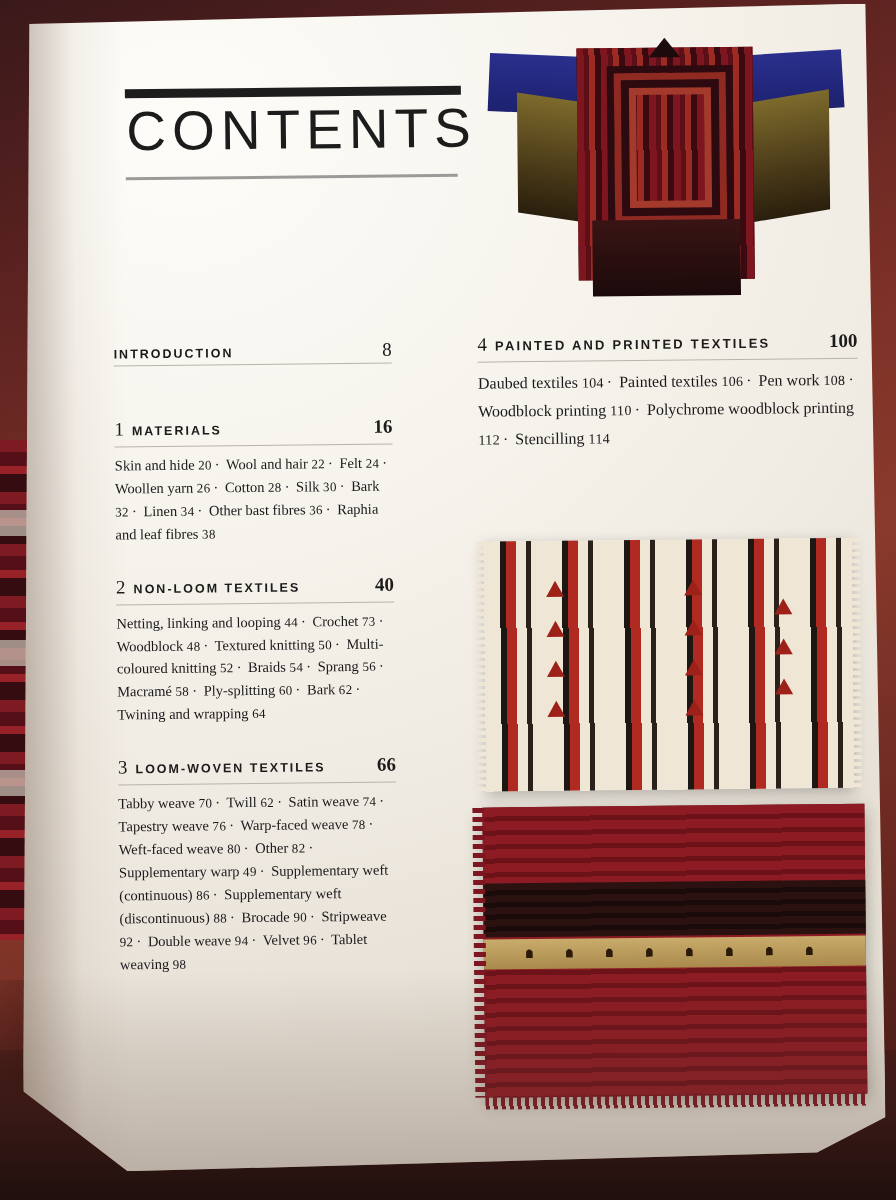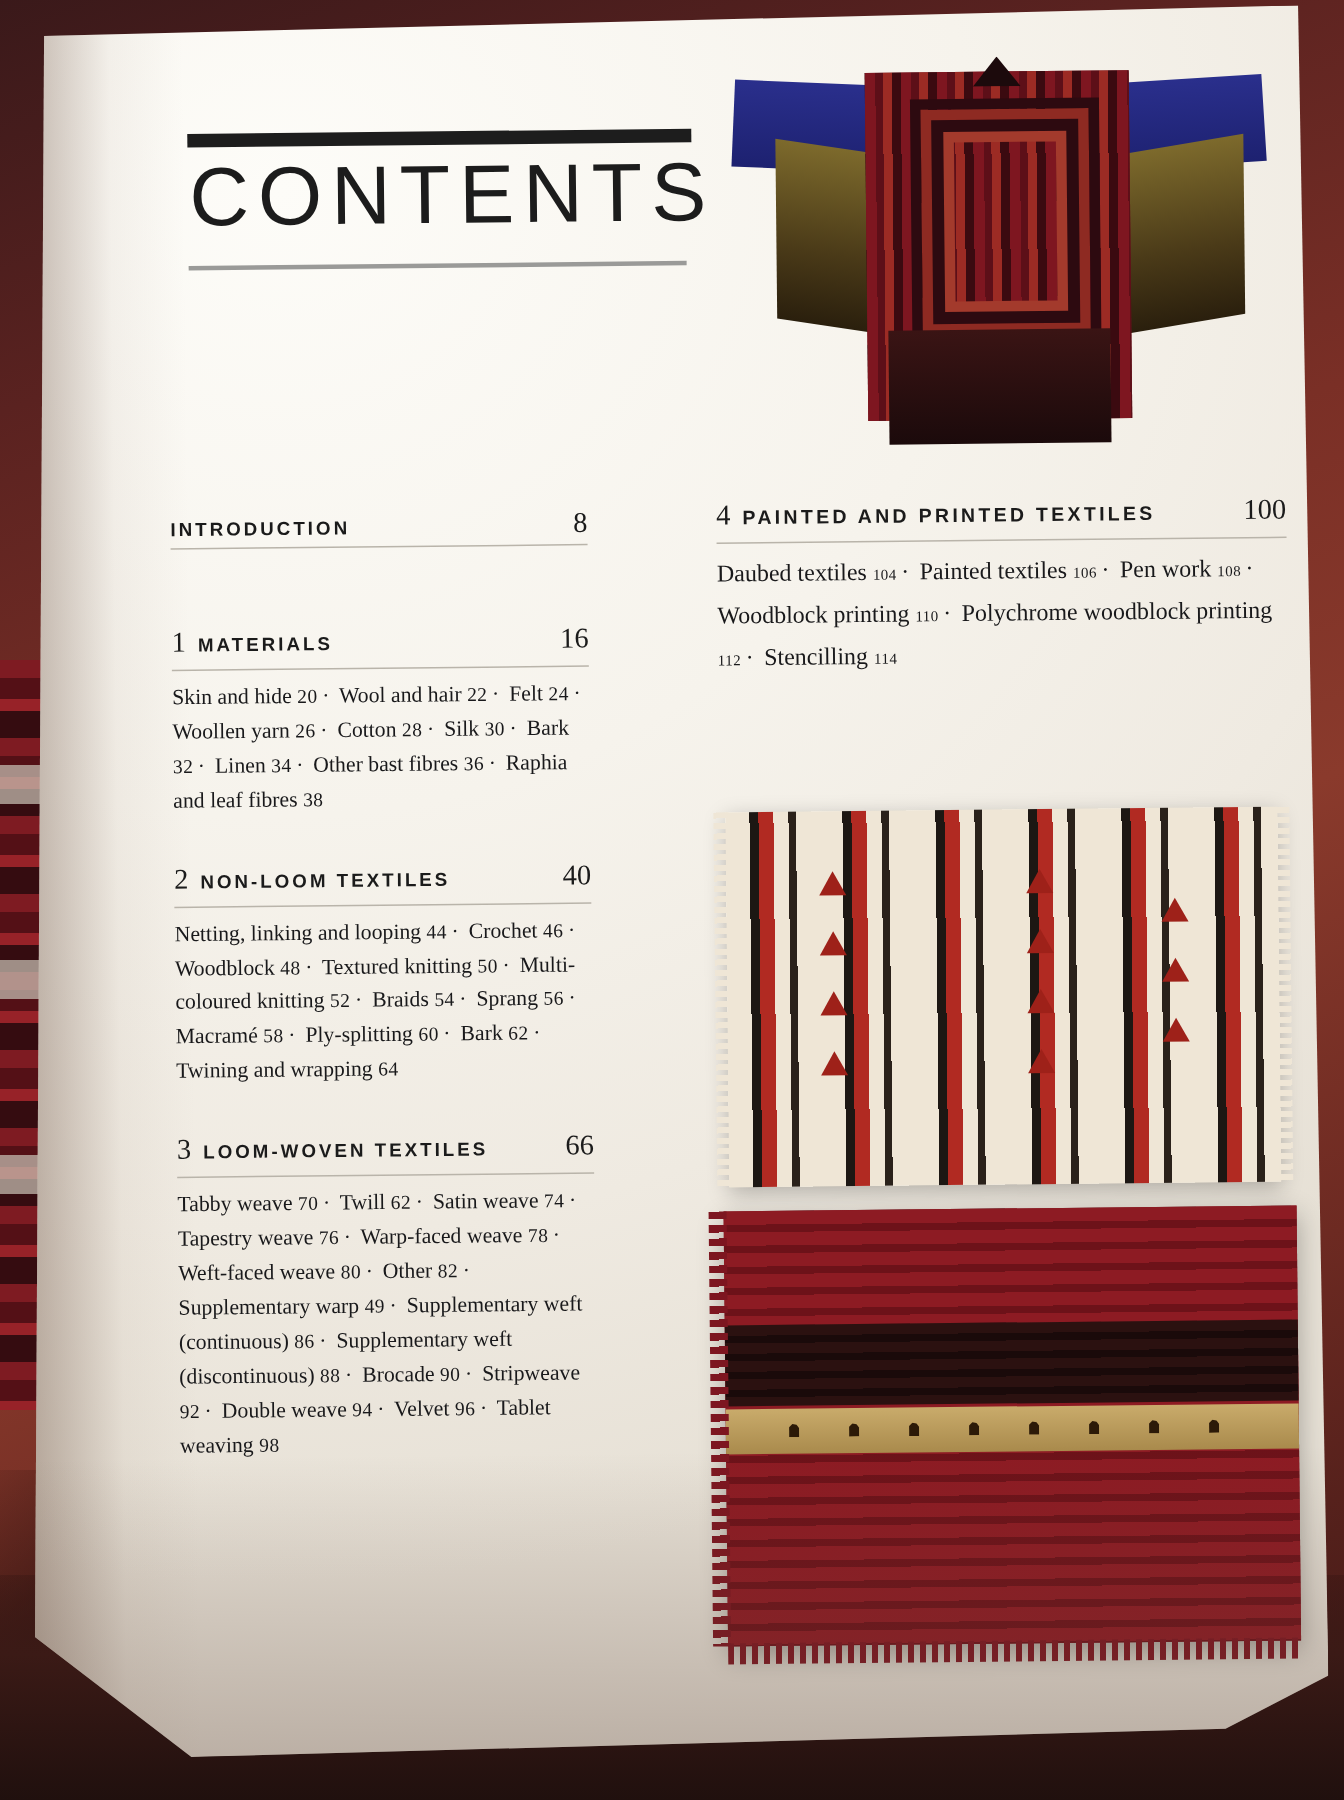--- a/index.html
+++ b/index.html
@@ -135,21 +135,21 @@
     font-size: 19px;
     font-weight: 400;
     letter-spacing: 0;
     margin-right: 8px;
   }
   .section-head .label { flex: 0 0 auto; }
   .section-head .dots { flex: 1 1 auto; }
   .section-head .page {
     font-family: "Liberation Serif", serif;
     font-size: 19px;
-    font-weight: 400;
+    font-weight: 700;
     letter-spacing: 0;
     margin-left: 10px;
   }
   .head-rule {
     height: 1px;
     background: #b9b4aa;
     margin: 2px 0 7px 0;
   }
 
   .items {
@@ -174,21 +174,21 @@
     font-family: "Liberation Serif", serif;
     font-size: 19px;
     font-weight: 400;
     letter-spacing: 0;
     margin-left: auto;
   }
 
   
   #col-right .section-head { font-size: 13px; letter-spacing: 2.2px; }
   #col-right .items { font-size: 16px; line-height: 1.75; }
-  #col-right .items .pg { font-size: 10px; text-align: center; }
+  #col-right .items .pg { font-size: 14px; text-align: center; }
 
   
   .photo-obj { position: absolute; }
 
   
   #jacket {
     left: 468px; top: 18px;
     width: 370px; height: 280px;
   }
   #jacket .sleeve-l, #jacket .sleeve-r {
@@ -362,21 +362,21 @@
           <span class="num">2</span>
           <span class="label">NON-LOOM TEXTILES</span>
           <span class="dots"></span>
           <span class="page">40</span>
         </div>
         <div class="head-rule"></div>
         <div class="items">
           <span>Netting, linking and looping</span>
           <span class="pg">44</span><span class="sep">·</span>
           <span>Crochet</span>
-          <span class="pg">46</span><span class="sep">·</span>
+          <span class="pg">73</span><span class="sep">·</span>
           <span>Woodblock</span>
           <span class="pg">48</span><span class="sep">·</span>
           <span>Textured knitting</span>
           <span class="pg">50</span><span class="sep">·</span>
           <span>Multi-coloured knitting</span>
           <span class="pg">52</span><span class="sep">·</span>
           <span>Braids</span>
           <span class="pg">54</span><span class="sep">·</span>
           <span>Sprang</span>
           <span class="pg">56</span><span class="sep">·</span>

